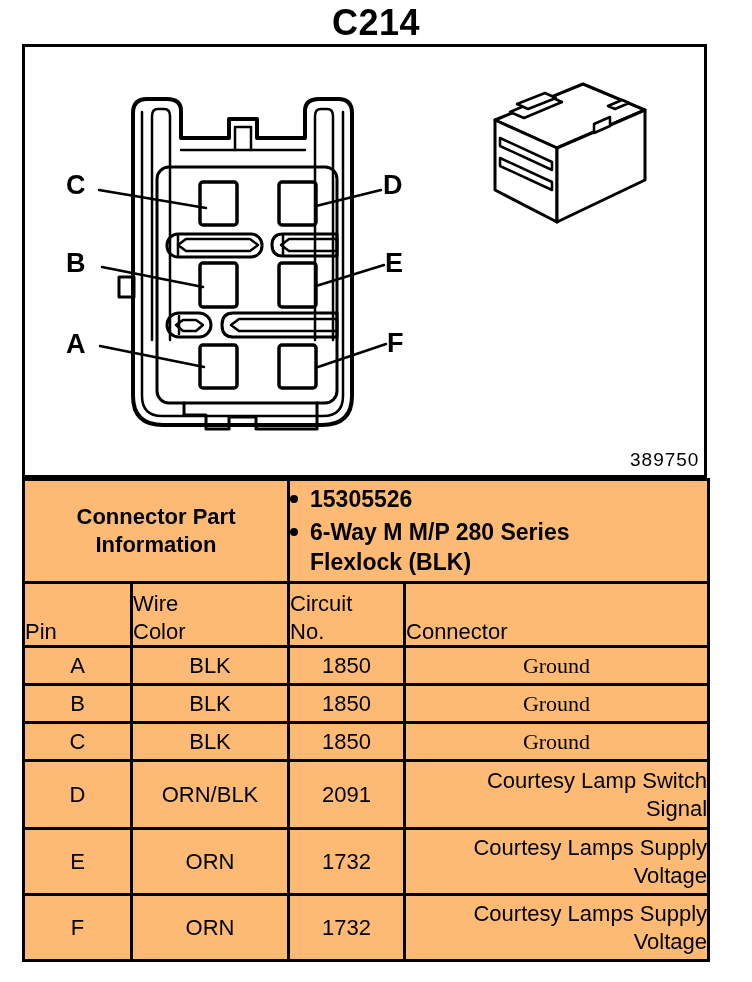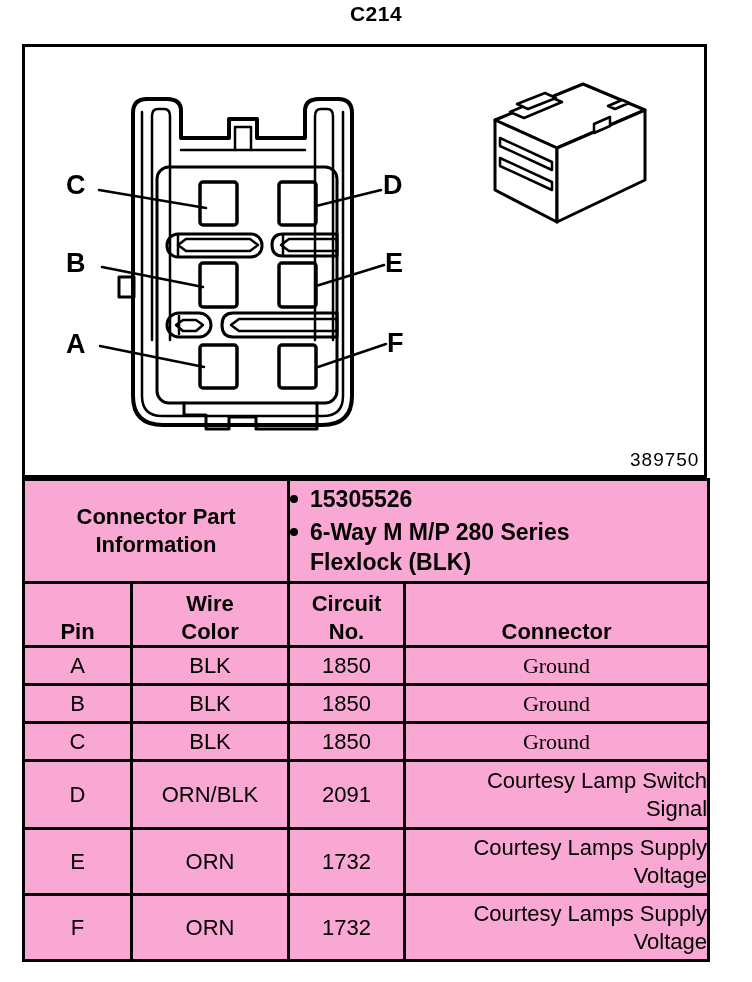--- a/index.html
+++ b/index.html
@@ -2,48 +2,48 @@
 <html><head>
 <meta charset="utf-8">
 <style>
   html,body{margin:0;padding:0;background:#fff;}
   .page{
     position:relative;width:752px;height:982px;background:#ffffff;
     font-family:"Liberation Sans","DejaVu Sans",sans-serif;color:#000;overflow:hidden;
   }
   .title{
     position:absolute;top:2px;left:0;width:752px;text-align:center;
-    font-size:21px;font-weight:bold;letter-spacing:0.5px;
+    font-size:36px;font-weight:bold;letter-spacing:0.5px;
   }
   .figure-box{
     position:absolute;left:22px;top:44px;width:685px;height:434px;
     border:3px solid #000;box-sizing:border-box;background:#fff;
   }
   svg.art{position:absolute;left:0;top:0;pointer-events:none;}
   .pin-label{position:absolute;font-size:27px;font-weight:bold;line-height:1;}
   .fig-num{position:absolute;left:630px;top:449px;font-size:19px;letter-spacing:1px;}
   table.pinout{
     position:absolute;left:22px;top:478px;width:685px;
-    border-collapse:collapse;table-layout:fixed;background:#f9a8d4;
+    border-collapse:collapse;table-layout:fixed;background:#fdba74;
   }
   table.pinout td,table.pinout th{
     border:3px solid #000;padding:0;font-size:22px;color:#000;
     overflow:hidden;
   }
   col.c-pin{width:108px;} col.c-wire{width:157px;} col.c-circ{width:116px;} col.c-fn{width:304px;}
   .info-label{
     font-weight:bold;text-align:center;vertical-align:middle;
     white-space:pre-line;line-height:1.3;font-size:23px;
   }
   .info-bullets{vertical-align:middle;padding:6px 8px 6px 36px;}
   .bullet-item{display:flex;align-items:flex-start;margin:4px 0;}
   .dot{flex:0 0 auto;width:8px;height:8px;border-radius:50%;background:#000;margin:10px 12px 0 0;}
   .bullet-text{font-weight:bold;white-space:pre-line;line-height:1.28;font-size:23px;}
   th.colhead{
-    font-weight:bold;text-align:center;vertical-align:bottom;
+    font-weight:normal;text-align:left;vertical-align:bottom;
     padding-bottom:7px;white-space:pre-line;line-height:1.25;
   }
   td.c{text-align:center;vertical-align:middle;}
   td.fn-center{text-align:center;vertical-align:middle;font-family:Liberation Serif, serif;}
   td.fn-left{text-align:right;vertical-align:middle;padding-left:10px;white-space:pre-line;line-height:1.25;}
 </style>
 </head>
 <body>
 
 <div class="page">

